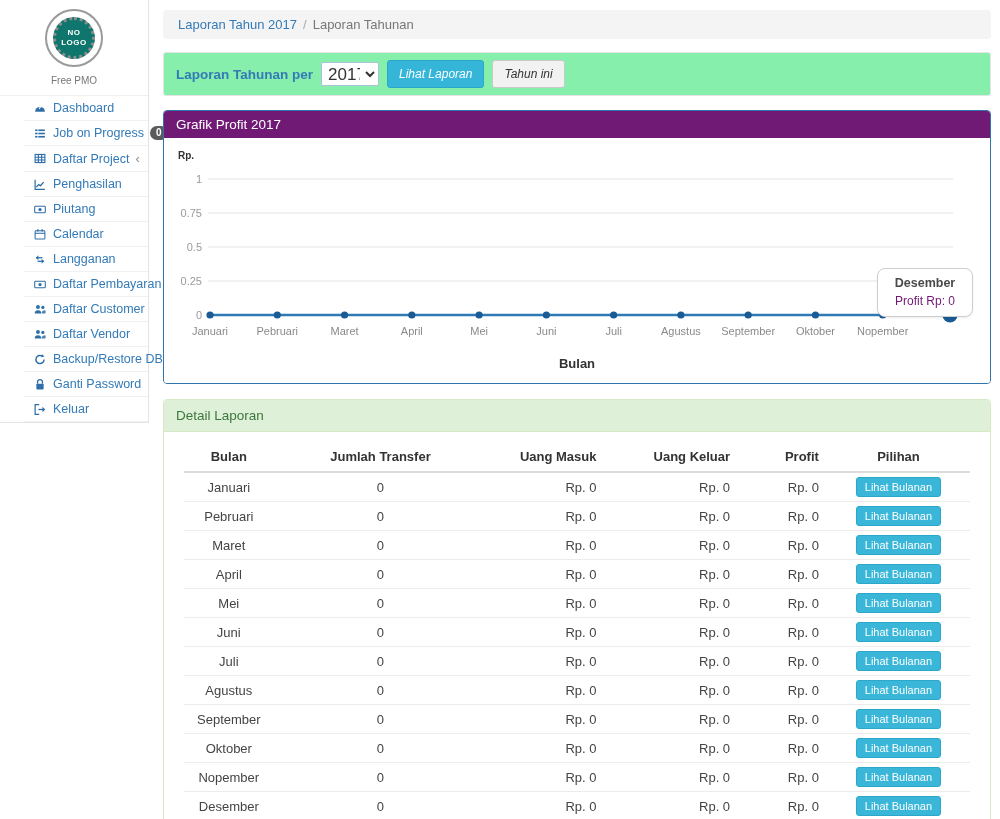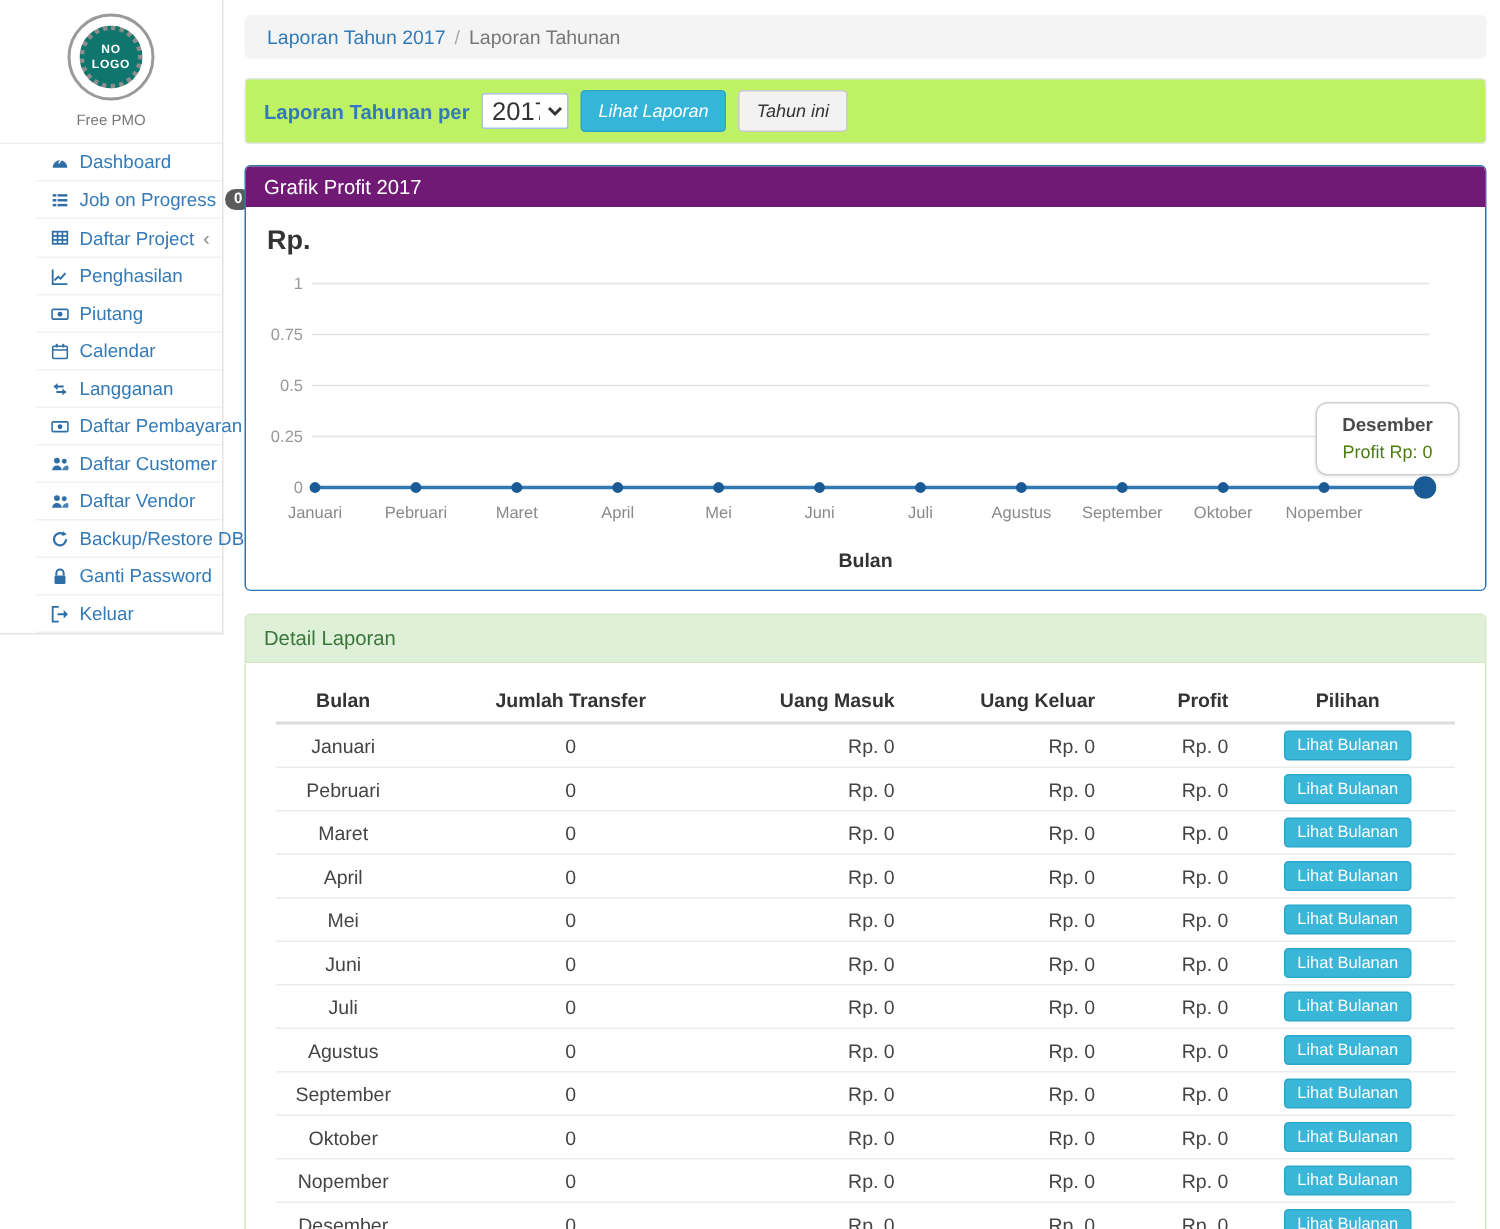--- a/index.html
+++ b/index.html
@@ -40,49 +40,49 @@
   .main { flex:1 1 auto; padding:10px 12px 20px 14px; }
 
   .breadcrumb {
     background:#f4f4f4; border-radius:4px; padding:7px 15px; margin-bottom:13px;
     font-size:13px; color:#777;
   }
   .breadcrumb a { color:#337ab7; text-decoration:none; cursor:pointer; }
   .breadcrumb .sep { color:#aaa; margin:0 6px; }
 
   .filter-box {
-    background:#bef264; border:1px solid #e4e4e4; border-radius:3px;
+    background:#86efac; border:1px solid #e4e4e4; border-radius:3px;
     padding:7px 12px; margin-bottom:14px; display:flex; align-items:center; gap:8px;
   }
   .filter-label { color:#337ab7; font-weight:bold; font-size:13.5px; }
   .year-select {
     height:24px; width:58px; border:1px solid #a9c4da; border-radius:2px; background:#fff;
     font-family:"Liberation Sans",sans-serif; font-size:17px; color:#333; padding:0 2px;
   }
   .btn { display:inline-block; border-radius:3px; font-size:12px; cursor:pointer; line-height:1;font-style:italic; }
   .btn-info-lg { background:#35b6d9; border:1px solid #2aa7c9; color:#fff; padding:7px 11px; }
   .btn-default { background:#f2f2f2; border:1px solid #c9c9c9; color:#333; padding:7px 11px; }
 
   
   .panel { border-radius:4px; margin-bottom:15px; }
   .panel-primary { border:1px solid #3174ad; }
   .panel-primary .panel-heading {
     background:#701a75; color:#fff; font-size:13.5px; padding:6px 12px;
     border-radius:3px 3px 0 0;
   }
   .chart-body { background:#fff; padding:12px 14px 12px; position:relative; border-radius:0 0 3px 3px; }
-  .unit-label { font-weight:bold; color:#333; font-size:18px; margin-bottom:4px; }
+  .unit-label { font-weight:bold; color:#333; font-size:10px; margin-bottom:4px; }
   .xaxis-title { text-align:center; font-weight:bold; color:#333; font-size:13px; margin-top:2px; }
   .chart-tooltip {
     position:absolute; top:130px; right:17px; width:96px; background:#fff;
     border:1px solid #cfcfcf; border-radius:8px; padding:7px 6px 8px; text-align:center;
     box-shadow:0 1px 2px rgba(0,0,0,.08);
   }
   .chart-tooltip .tt-title { font-weight:bold; color:#4a4a4a; font-size:12.5px; margin-bottom:4px; }
-  .chart-tooltip .tt-value { color:#4d7c0f; font-size:12px; }
+  .chart-tooltip .tt-value { color:#701a75; font-size:12px; }
 
   
   .panel-success { border:1px solid #d6e9c6; }
   .panel-success .panel-heading {
     background:#dff0d8; color:#3c763d; font-size:13.5px; padding:8px 12px;
     border-radius:3px 3px 0 0; border-bottom:1px solid #d6e9c6;
   }
   .detail-body { background:#fff; padding:10px 20px 14px; border-radius:0 0 3px 3px; }
   table.report { width:100%; border-collapse:collapse; font-size:13px; color:#444; }
   table.report th { font-weight:bold; color:#333; padding:7px 8px; border-bottom:2px solid #dcdcdc; }

